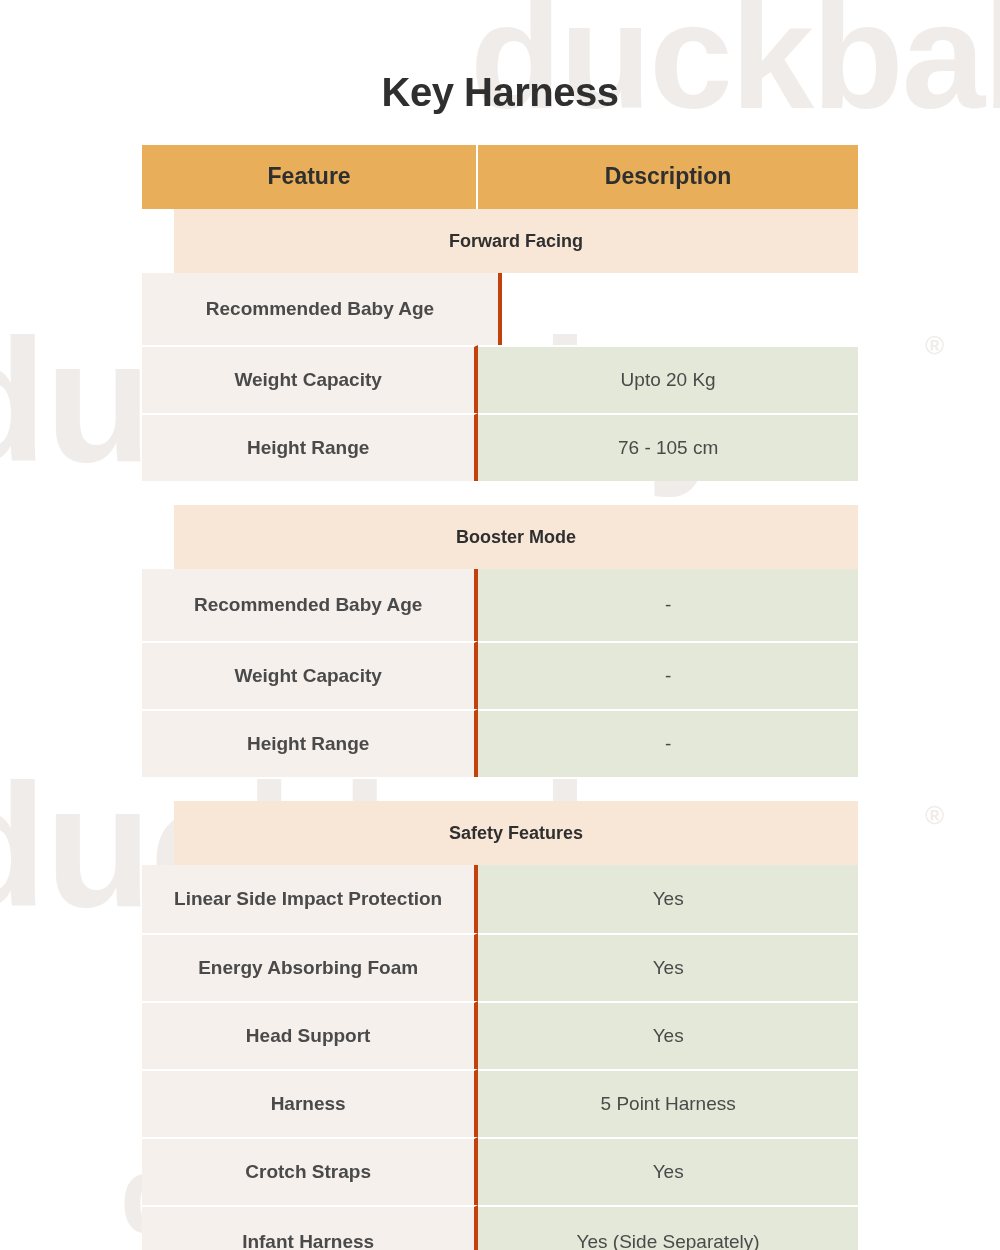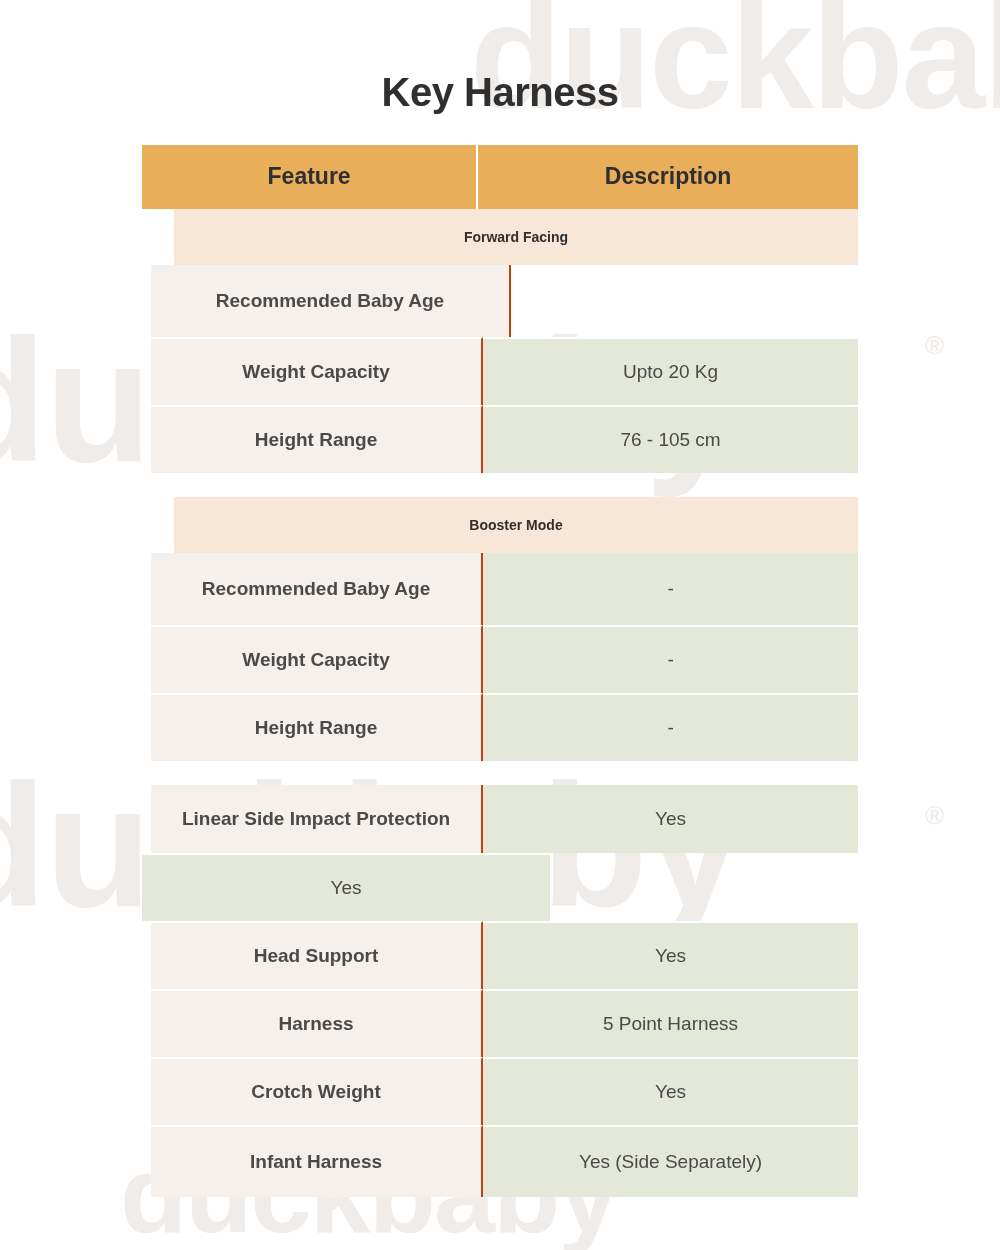--- a/index.html
+++ b/index.html
@@ -104,36 +104,36 @@
     font-size: 23px;
     height: 64px;
     padding-top: 0;
     padding-bottom: 0;
   }
   .row-header .cell-feature { border-right: 2px solid #ffffff; }
 
   
   .row-section {
     background: #f8e6d7;
-    height: 56px;
+    height: 64px;
     align-items: center;
     justify-content: center;
     display: flex;
     color: #2f2f2f;
     font-weight: 700;
-    font-size: 14px;
+    font-size: 18px;
     margin-left: 32px;
   }
 
   
   .row-data { height: 68px; }
   .row-data.tall { height: 72px; }
   .row-data .cell-feature { background: #f6f0ec; }
   .row-data .cell-desc { background: #e3e8d8; }
-  .row-data .cell-feature { border-right: 2px solid #c2410c; margin-left: 9px; }
+  .row-data .cell-feature { border-right: 4px solid #c2410c; }
   .row-data + .row-data .cell-feature,
   .row-data + .row-data .cell-desc { border-top: 2px solid #ffffff; }
 
   .gap { height: 24px; }
 </style>
 </head>
 <body>
 
 <div class="watermark-layer">
   <div class="wm wm-1">duckbaby</div>
@@ -178,37 +178,39 @@
       <div class="cell-feature">Weight Capacity</div>
       <div class="cell-desc">-</div>
     </div>
     <div class="row row-data">
       <div class="cell-feature">Height Range</div>
       <div class="cell-desc">-</div>
     </div>
 
     <div class="gap"></div>
 
+    <div class="row-section">Safety Features</div>
     <div class="row row-data">
       <div class="cell-feature">Linear Side Impact Protection</div>
       <div class="cell-desc">Yes</div>
     </div>
     <div class="row row-data">
+      <div class="cell-feature">Energy Absorbing Foam</div>
       <div class="cell-desc">Yes</div>
     </div>
     <div class="row row-data">
       <div class="cell-feature">Head Support</div>
       <div class="cell-desc">Yes</div>
     </div>
     <div class="row row-data">
       <div class="cell-feature">Harness</div>
       <div class="cell-desc">5 Point Harness</div>
     </div>
     <div class="row row-data">
-      <div class="cell-feature">Crotch Weight</div>
+      <div class="cell-feature">Crotch Straps</div>
       <div class="cell-desc">Yes</div>
     </div>
     <div class="row row-data tall">
       <div class="cell-feature">Infant Harness</div>
       <div class="cell-desc">Yes (Side Separately)</div>
     </div>
 
   </div>
 </div>
 

